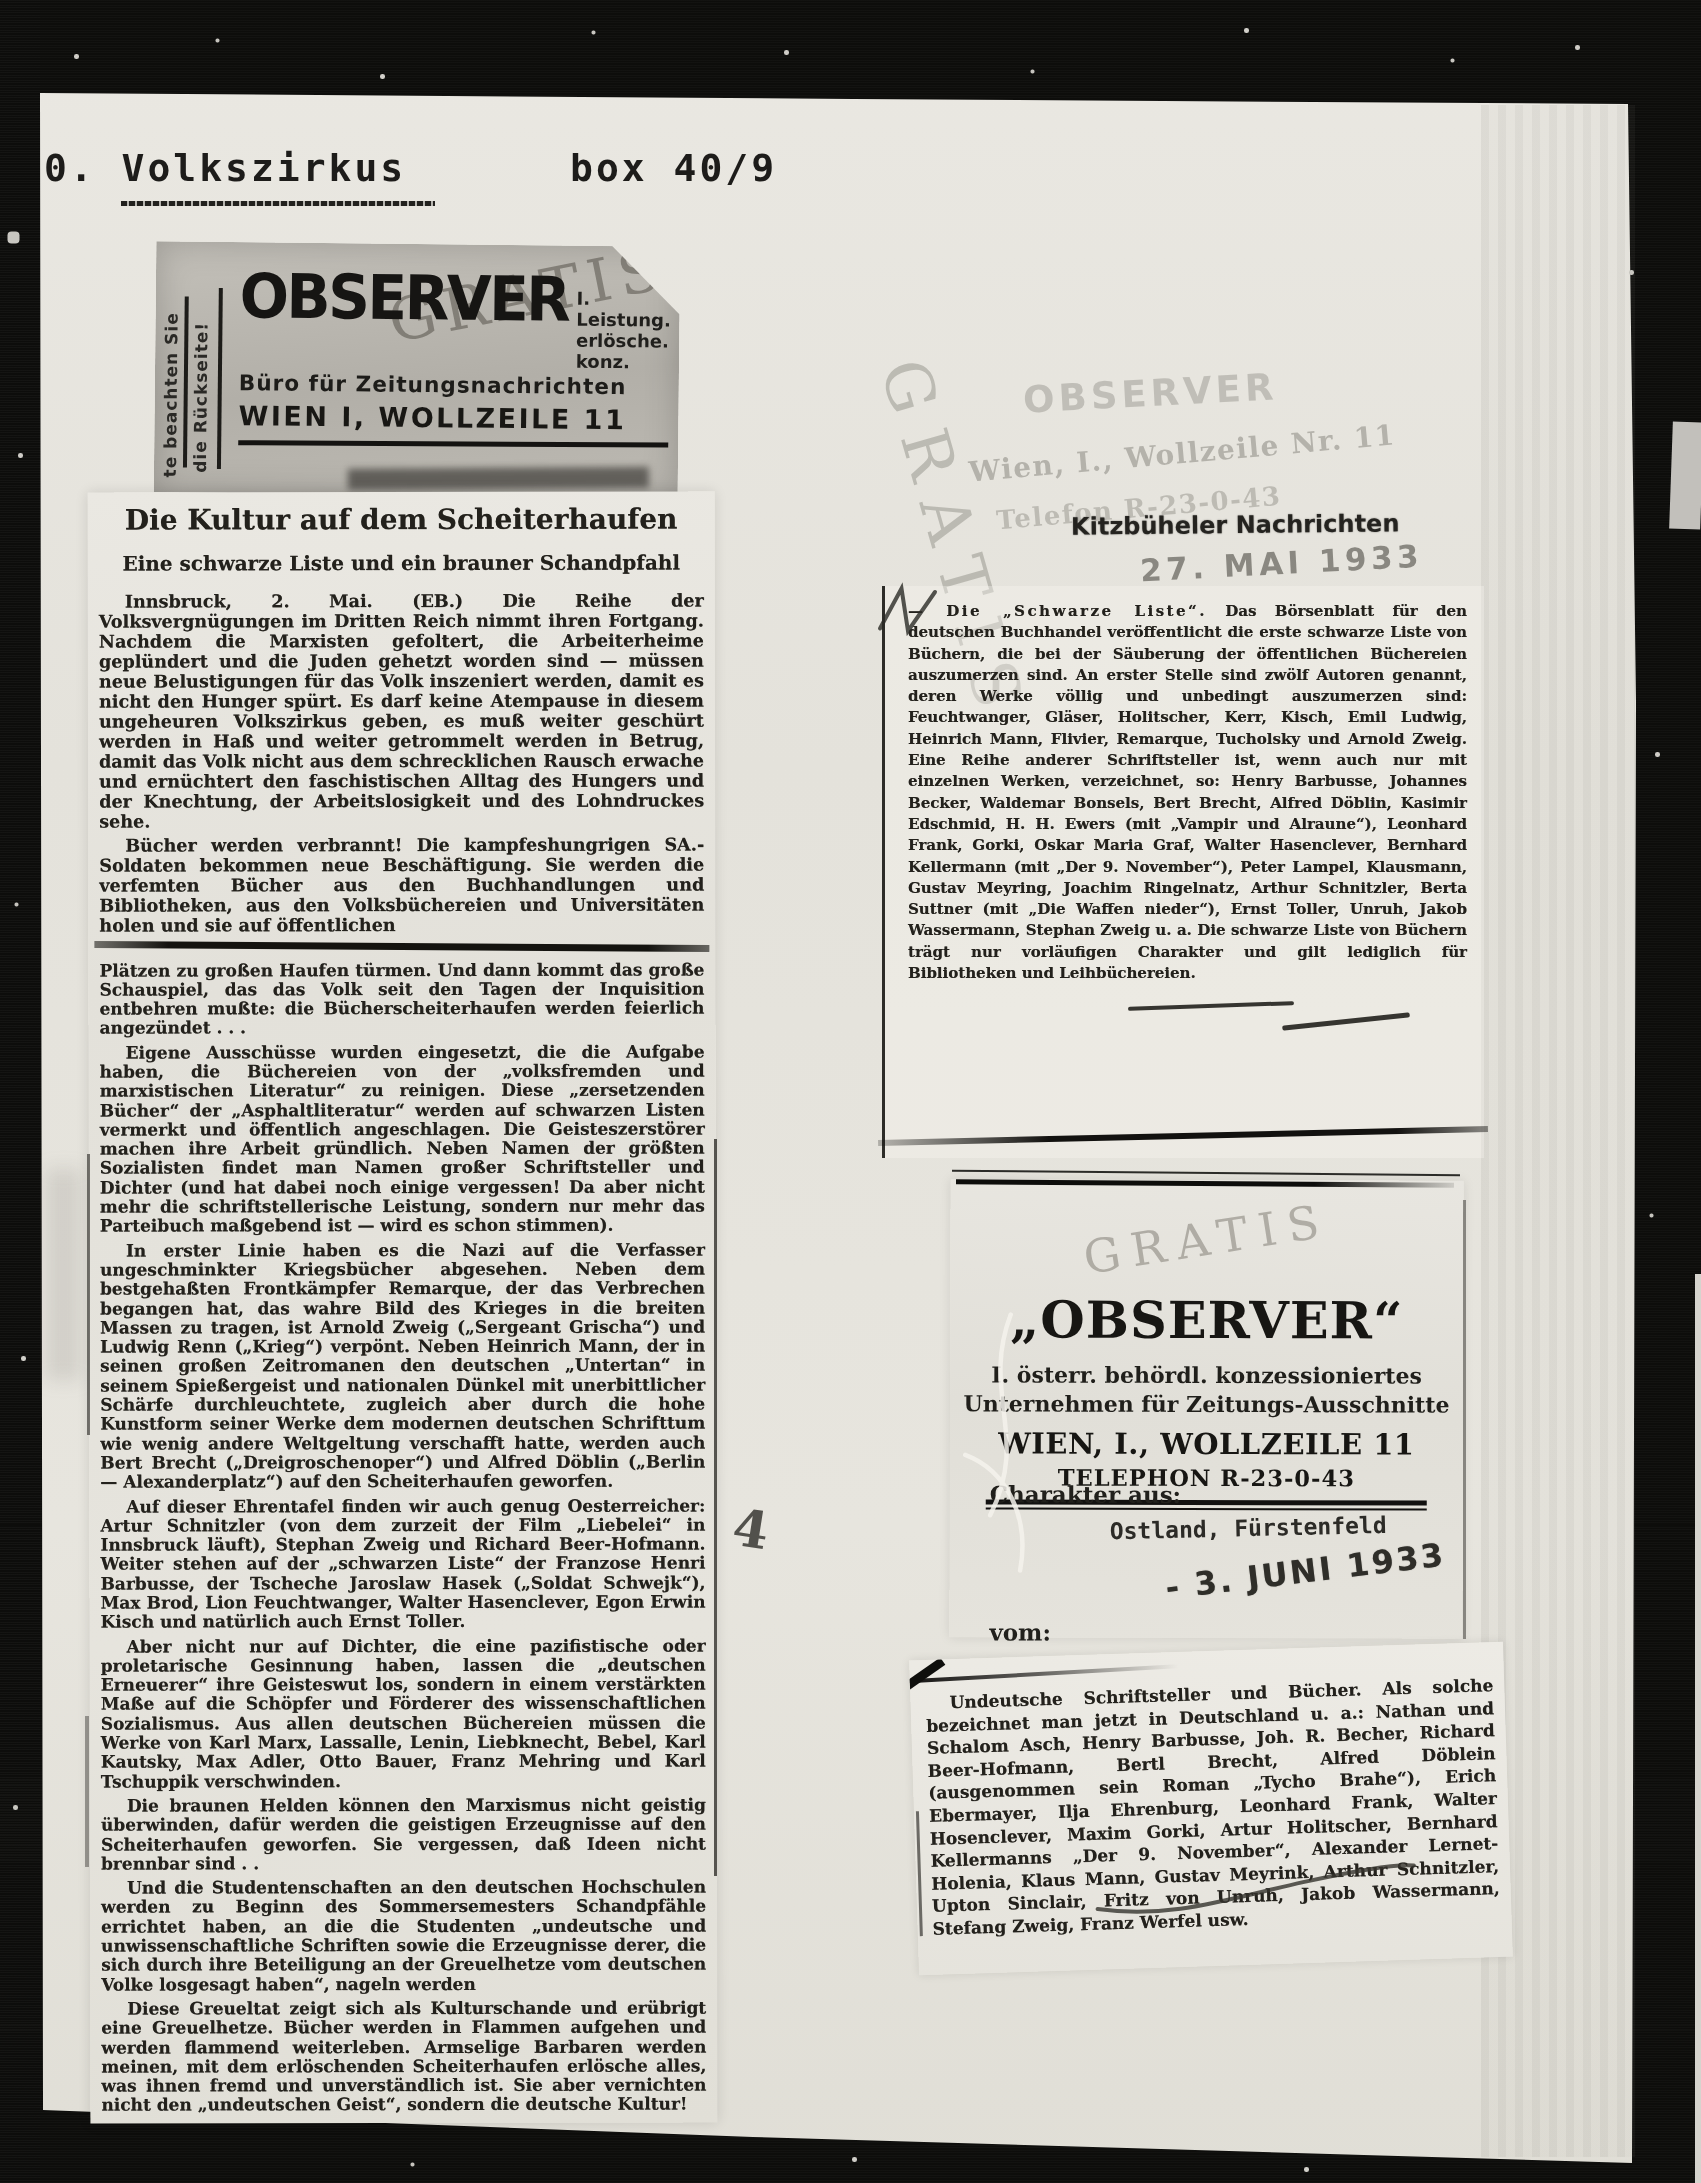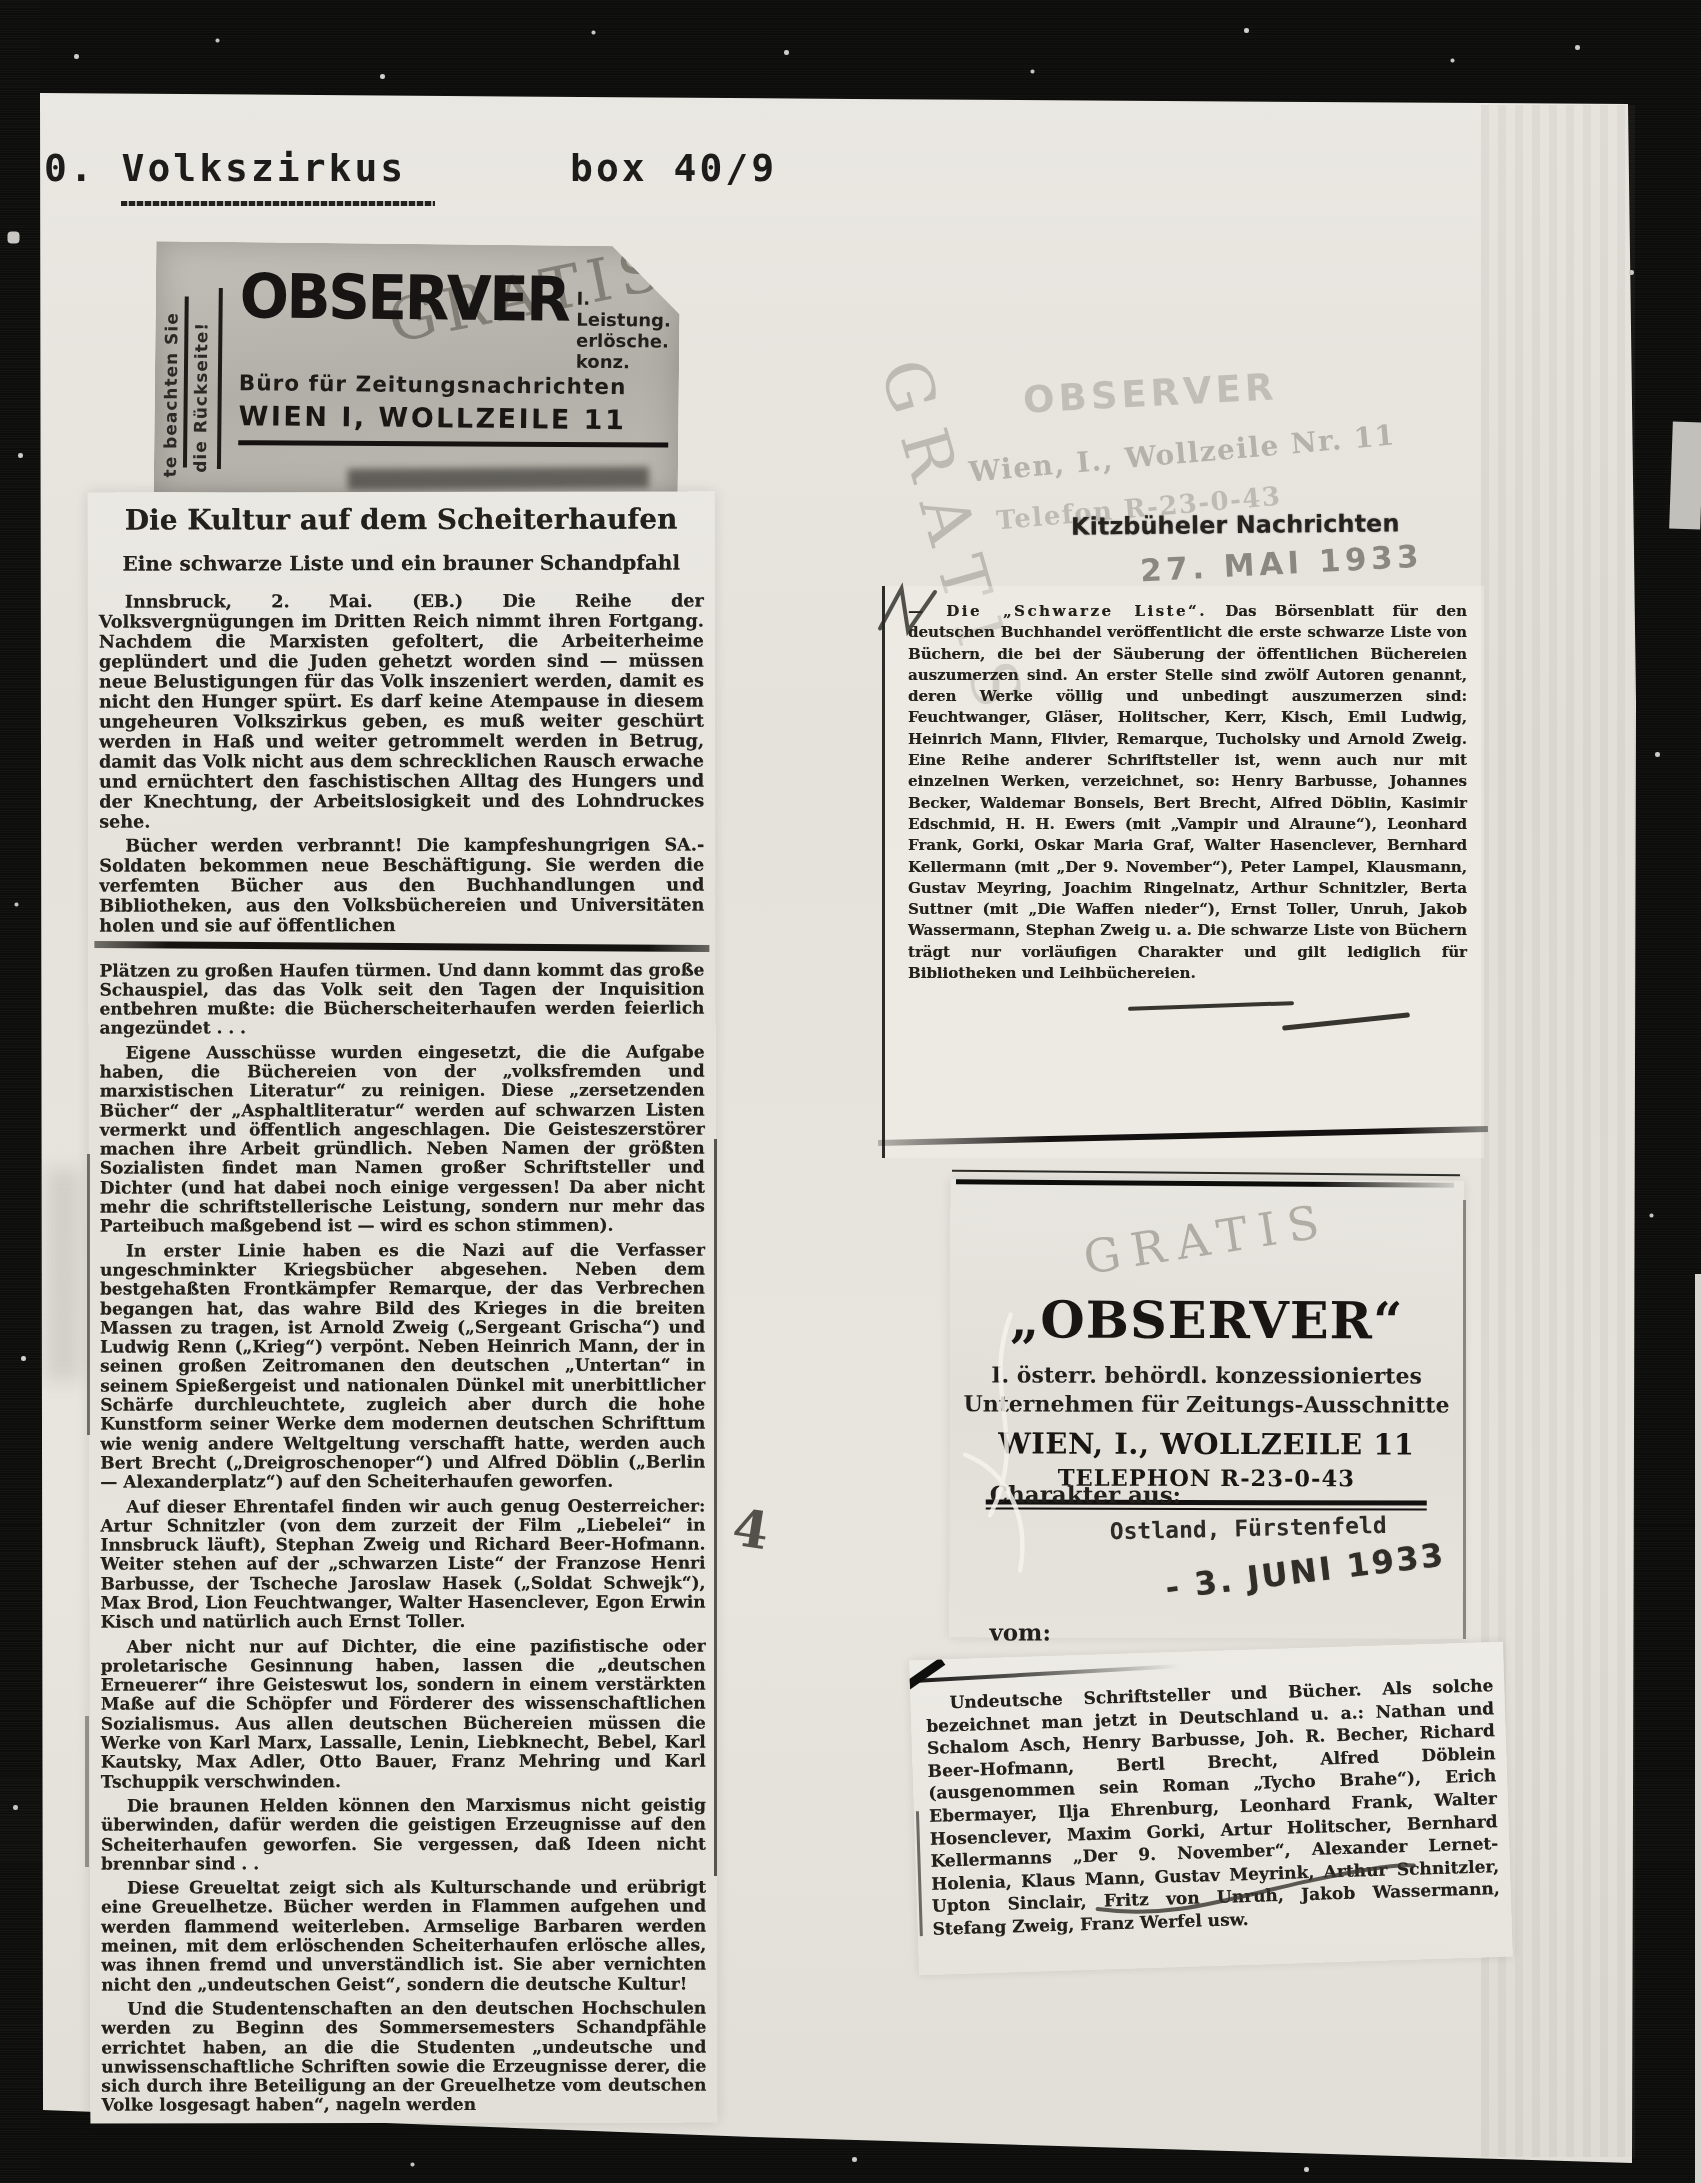--- a/index.html
+++ b/index.html
@@ -171,22 +171,22 @@
         <p>Bücher werden verbrannt! Die kampfeshungrigen SA.-Soldaten bekommen neue Beschäftigung. Sie werden die verfemten Bücher aus den Buchhandlungen und Bibliotheken, aus den Volksbüchereien und Universitäten holen und sie auf öffentlichen</p>
       </div>
     <div class="sep"></div>
     <div class="colL">
         <p>Plätzen zu großen Haufen türmen. Und dann kommt das große Schauspiel, das das Volk seit den Tagen der Inquisition entbehren mußte: die Bücherscheiterhaufen werden feierlich angezündet . . .</p>
         <p>Eigene Ausschüsse wurden eingesetzt, die die Aufgabe haben, die Büchereien von der „volksfremden und marxistischen Literatur“ zu reinigen. Diese „zersetzenden Bücher“ der „Asphaltliteratur“ werden auf schwarzen Listen vermerkt und öffentlich angeschlagen. Die Geisteszerstörer machen ihre Arbeit gründlich. Neben Namen der größten Sozialisten findet man Namen großer Schriftsteller und Dichter (und hat dabei noch einige vergessen! Da aber nicht mehr die schriftstellerische Leistung, sondern nur mehr das Parteibuch maßgebend ist — wird es schon stimmen).</p>
         <p>In erster Linie haben es die Nazi auf die Verfasser ungeschminkter Kriegsbücher abgesehen. Neben dem bestgehaßten Frontkämpfer Remarque, der das Verbrechen begangen hat, das wahre Bild des Krieges in die breiten Massen zu tragen, ist Arnold Zweig („Sergeant Grischa“) und Ludwig Renn („Krieg“) verpönt. Neben Heinrich Mann, der in seinen großen Zeitromanen den deutschen „Untertan“ in seinem Spießergeist und nationalen Dünkel mit unerbittlicher Schärfe durchleuchtete, zugleich aber durch die hohe Kunstform seiner Werke dem modernen deutschen Schrifttum wie wenig andere Weltgeltung verschafft hatte, werden auch Bert Brecht („Dreigroschenoper“) und Alfred Döblin („Berlin — Alexanderplatz“) auf den Scheiterhaufen geworfen.</p>
         <p>Auf dieser Ehrentafel finden wir auch genug Oesterreicher: Artur Schnitzler (von dem zurzeit der Film „Liebelei“ in Innsbruck läuft), Stephan Zweig und Richard Beer-Hofmann. Weiter stehen auf der „schwarzen Liste“ der Franzose Henri Barbusse, der Tscheche Jaroslaw Hasek („Soldat Schwejk“), Max Brod, Lion Feuchtwanger, Walter Hasenclever, Egon Erwin Kisch und natürlich auch Ernst Toller.</p>
         <p>Aber nicht nur auf Dichter, die eine pazifistische oder proletarische Gesinnung haben, lassen die „deutschen Erneuerer“ ihre Geisteswut los, sondern in einem verstärkten Maße auf die Schöpfer und Förderer des wissenschaftlichen Sozialismus. Aus allen deutschen Büchereien müssen die Werke von Karl Marx, Lassalle, Lenin, Liebknecht, Bebel, Karl Kautsky, Max Adler, Otto Bauer, Franz Mehring und Karl Tschuppik verschwinden.</p>
         <p>Die braunen Helden können den Marxismus nicht geistig überwinden, dafür werden die geistigen Erzeugnisse auf den Scheiterhaufen geworfen. Sie vergessen, daß Ideen nicht brennbar sind . .</p>
+        <p>Und die Studentenschaften an den deutschen Hochschulen werden zu Beginn des Sommersemesters Schandpfähle errichtet haben, an die die Studenten „undeutsche und unwissenschaftliche Schriften sowie die Erzeugnisse derer, die sich durch ihre Beteiligung an der Greuelhetze vom deutschen Volke losgesagt haben“, nageln werden</p>
         <p>Diese Greueltat zeigt sich als Kulturschande und erübrigt eine Greuelhetze. Bücher werden in Flammen aufgehen und werden flammend weiterleben. Armselige Barbaren werden meinen, mit dem erlöschenden Scheiterhaufen erlösche alles, was ihnen fremd und unverständlich ist. Sie aber vernichten nicht den „undeutschen Geist“, sondern die deutsche Kultur!</p>
-        <p>Und die Studentenschaften an den deutschen Hochschulen werden zu Beginn des Sommersemesters Schandpfähle errichtet haben, an die die Studenten „undeutsche und unwissenschaftliche Schriften sowie die Erzeugnisse derer, die sich durch ihre Beteiligung an der Greuelhetze vom deutschen Volke losgesagt haben“, nageln werden</p>
       </div>
   </div>
   <div class="edge" style="left:714px;top:1139px;width:2.5px;height:737px;"></div>
   <div class="edge" style="left:87px;top:1154px;width:3px;height:281px;opacity:.8;"></div>
   <div class="edge" style="left:85px;top:1716px;width:3.5px;height:151px;opacity:.55;"></div>
 
   <div id="fr-gratis" class="faint">GRATIS</div>
   <div id="fr-brand" class="faint">OBSERVER</div>
   <div id="fr-addr" class="faint">Wien, I., Wollzeile Nr. 11</div>
   <div id="fr-tel" class="faint">Telefon R-23-0-43</div>

